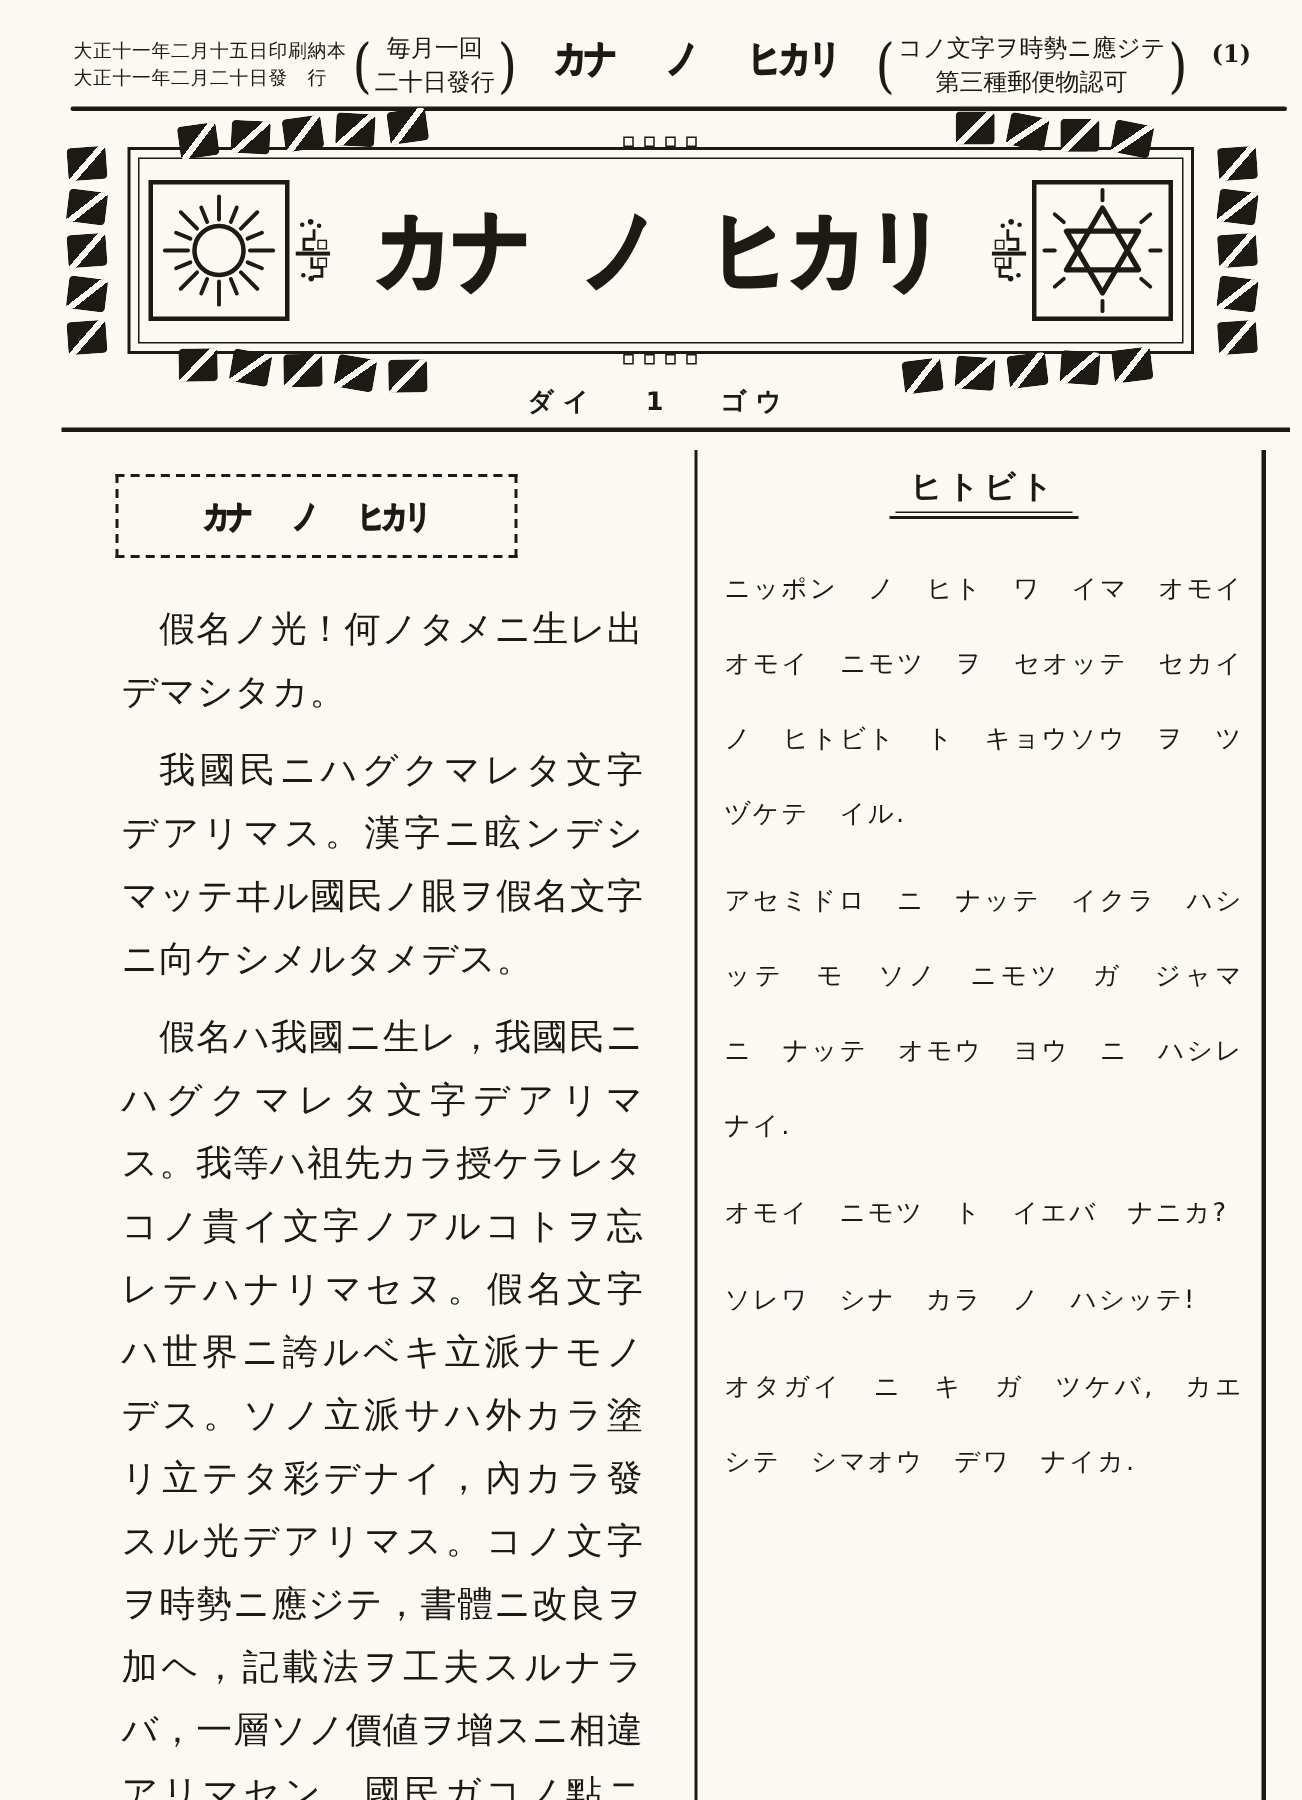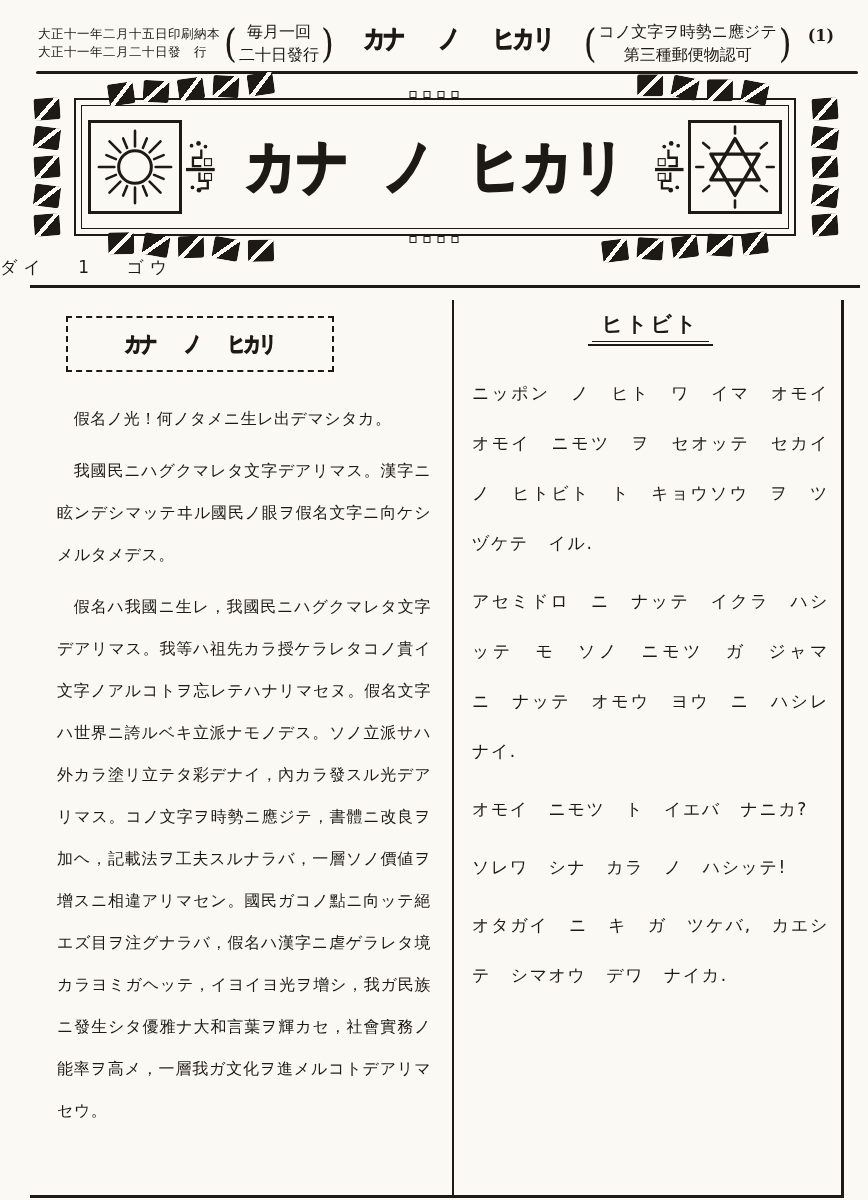--- a/index.html
+++ b/index.html
@@ -1,20 +1,21 @@
 <!DOCTYPE html>
 <html><head>
 <meta charset="utf-8">
 <style>
   * { box-sizing: border-box; margin: 0; padding: 0; }
   html,body { background:#e8e6e0; }
   .page {
     width: 868px; height: 1200px; position: relative; margin: 0 auto;
     background: #faf9f4; color: #1d1a15; overflow: hidden;
     font-family: "DejaVu Serif", "Liberation Serif", serif;
+    padding-left: 11px;
   }
   
   .hdr { display:flex; align-items:flex-start; margin: 20px 34px 0 38px; }
   .hdr-left { display:flex; align-items:center; gap:4px; }
   .hdr-lines { font-size:12.5px; line-height:1.45; letter-spacing:.5px; white-space:nowrap; }
   .paren-group { display:flex; align-items:center; }
   .bigparen { font-size:33px; font-weight:400; transform:scaleY(1.2); line-height:1; font-family:"DejaVu Serif",serif; }
   .paren-lines { font-size:16px; line-height:1.45; text-align:center; white-space:nowrap; padding:0 2px; }
   .hdr-title {
     font-family:"DejaVu Sans","Liberation Sans",sans-serif;
@@ -47,36 +48,36 @@
   .chain-tl { left:70px; top:-8px; transform:rotate(-4deg); }
   .chain-bl { left:70px; bottom:-10px; transform:rotate(3deg); }
   .chain-tr { right:62px; top:-8px; transform:rotate(4deg); }
   .chain-br { right:62px; bottom:-10px; transform:rotate(-3deg); }
   .chain-left { left:-4px; top:12px; }
   .chain-right { right:-8px; top:12px; }
   .trio { position:absolute; display:flex; gap:7px; left:50%; transform:translateX(-50%); z-index:2; }
   .trio div { width:7px; height:7px; border:1.5px solid #1d1a15; background:#faf9f4; }
   .trio-top { top:5px; } .trio-bottom { bottom:5px; }
   
-  .issue { text-align:left; margin-top:8px; font-family:"DejaVu Sans",sans-serif;
-           font-weight:normal; font-size:17px; letter-spacing:6px; word-spacing:20px; }
+  .issue { text-align:center; margin-top:8px; font-family:"DejaVu Sans",sans-serif;
+           font-weight:bold; font-size:17px; letter-spacing:6px; word-spacing:20px; }
   .rule-thick { height:3px; background:#1d1a15; margin: 6px 8px 0 30px; }
   
   .main { display:flex; margin: 12px 24px 0 30px; border-bottom:3px solid #1d1a15; border-right:3px solid #1d1a15; min-height:898px; }
   .lcol { width:424px; flex:none; padding: 8px 18px 20px 24px; border-right:2px solid #1d1a15; }
   .rcol { flex:1; padding: 6px 12px 14px 18px; }
   
   .box-title { border:2.5px dashed #1d1a15; width:268px; margin:8px 0 26px 12px; padding:12px 10px; text-align:center; }
   .box-title span {
     display:inline-block; font-family:"DejaVu Sans",sans-serif; font-weight:bold; font-size:21px;
     letter-spacing:-2px; word-spacing:30px; -webkit-text-stroke:1.3px #1d1a15; transform:scaleX(.8);
     white-space:nowrap;
   }
-  .lcol p { font-size:16px; line-height:42px; text-align:justify; text-indent:1.05em;
-            margin:0 3px 10px; letter-spacing:.5px; }
+  .lcol p { font-size:24px; line-height:42px; text-align:justify; text-indent:1.05em;
+            margin:0 16px 10px; letter-spacing:.5px; }
   
   .r-heading { width:fit-content; margin:4px auto 26px; font-family:"DejaVu Sans",sans-serif;
                font-weight:bold; font-size:21px; letter-spacing:3px;
                border-bottom:1.5px solid #1d1a15; padding:0 10px 3px; position:relative; }
   .r-heading::after { content:''; position:absolute; left:-4px; right:-4px; bottom:-5px; height:2.5px; background:#1d1a15; }
   .rcol p.kana { font-family:"DejaVu Sans","Liberation Sans",sans-serif; font-size:17px;
                  line-height:50px; letter-spacing:1.5px; word-spacing:13px;
                  text-align:justify; margin:0 0 8px; }
 </style>
 </head>

